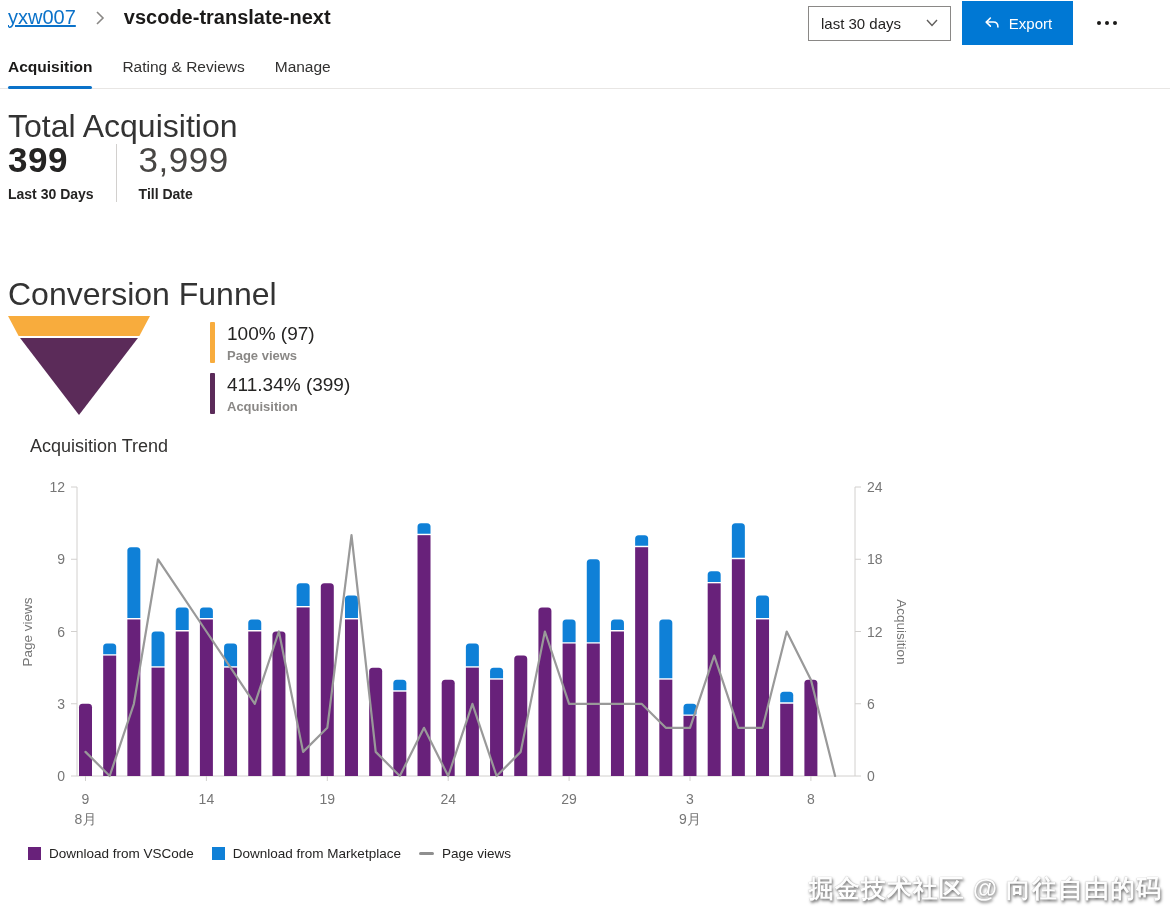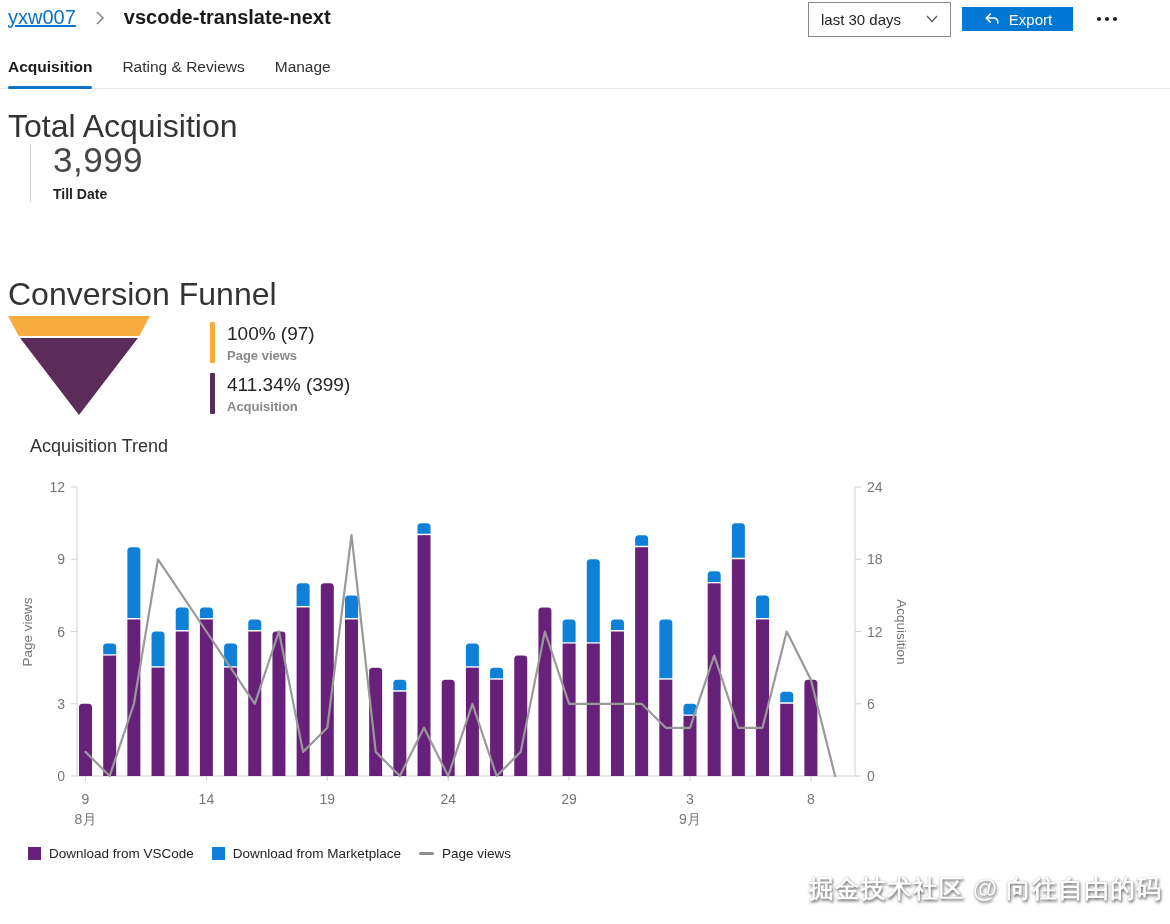--- a/index.html
+++ b/index.html
@@ -15,21 +15,21 @@
   .breadcrumb a { color:#0b72c9; text-decoration:underline; cursor:pointer; }
   .crumb-sep { margin:0 12px; display:flex; align-items:center; }
   .crumb-title { color:#1b1a19; font-weight:600; }
   .controls { position:absolute; left:808px; top:1px; display:flex; align-items:center; }
   .select-box {
     width:143px; height:35px; border:1px solid #8a8886; background:#fff;
     display:flex; align-items:center; justify-content:space-between;
     padding:0 12px; font-size:15px; color:#201f1e; cursor:pointer;
   }
   .export-btn {
-    margin-left:11px; width:111px; height:24px; background:#0078d4; color:#fff;
+    margin-left:11px; width:111px; height:44px; background:#0078d4; color:#fff;
     border:none; display:flex; align-items:center; justify-content:center;
     font-size:15px; cursor:pointer; font-family:inherit; gap:8px;
   }
   .more-btn { margin-left:14px; width:40px; height:36px; display:flex; align-items:center; justify-content:center; gap:4px; cursor:pointer; }
   .more-btn i { width:4px; height:4px; border-radius:50%; background:#1b1a19; display:block; }
   
   .tabbar { position:absolute; left:0; top:52px; width:1170px; border-bottom:1px solid #e8e6e4; height:37px; }
   .tabs { position:absolute; left:8px; top:0; display:flex; gap:30px; }
   .tab { font-size:15.5px; color:#323130; padding:6px 0 12px 0; position:relative; cursor:pointer; }
   .tab.active { font-weight:700; color:#1b1a19; }
@@ -105,20 +105,24 @@
 <div class="tabbar">
   <div class="tabs">
     <div class="tab active">Acquisition</div>
     <div class="tab">Rating &amp; Reviews</div>
     <div class="tab">Manage</div>
   </div>
 </div>
 
 <h2 class="section-title" id="total-title">Total Acquisition</h2>
 <div class="stats-row">
+  <div>
+    <div class="stat-val bold">399</div>
+    <div class="stat-label">Last 30 Days</div>
+  </div>
   <div class="stat-divider"></div>
   <div>
     <div class="stat-val light">3,999</div>
     <div class="stat-label">Till Date</div>
   </div>
 </div>
 
 <h2 class="section-title" id="funnel-title">Conversion Funnel</h2>
 <div class="funnel-graphic">
   <div class="funnel-top" id="funnel-top" style="background: rgb(248, 172, 61);"></div>

